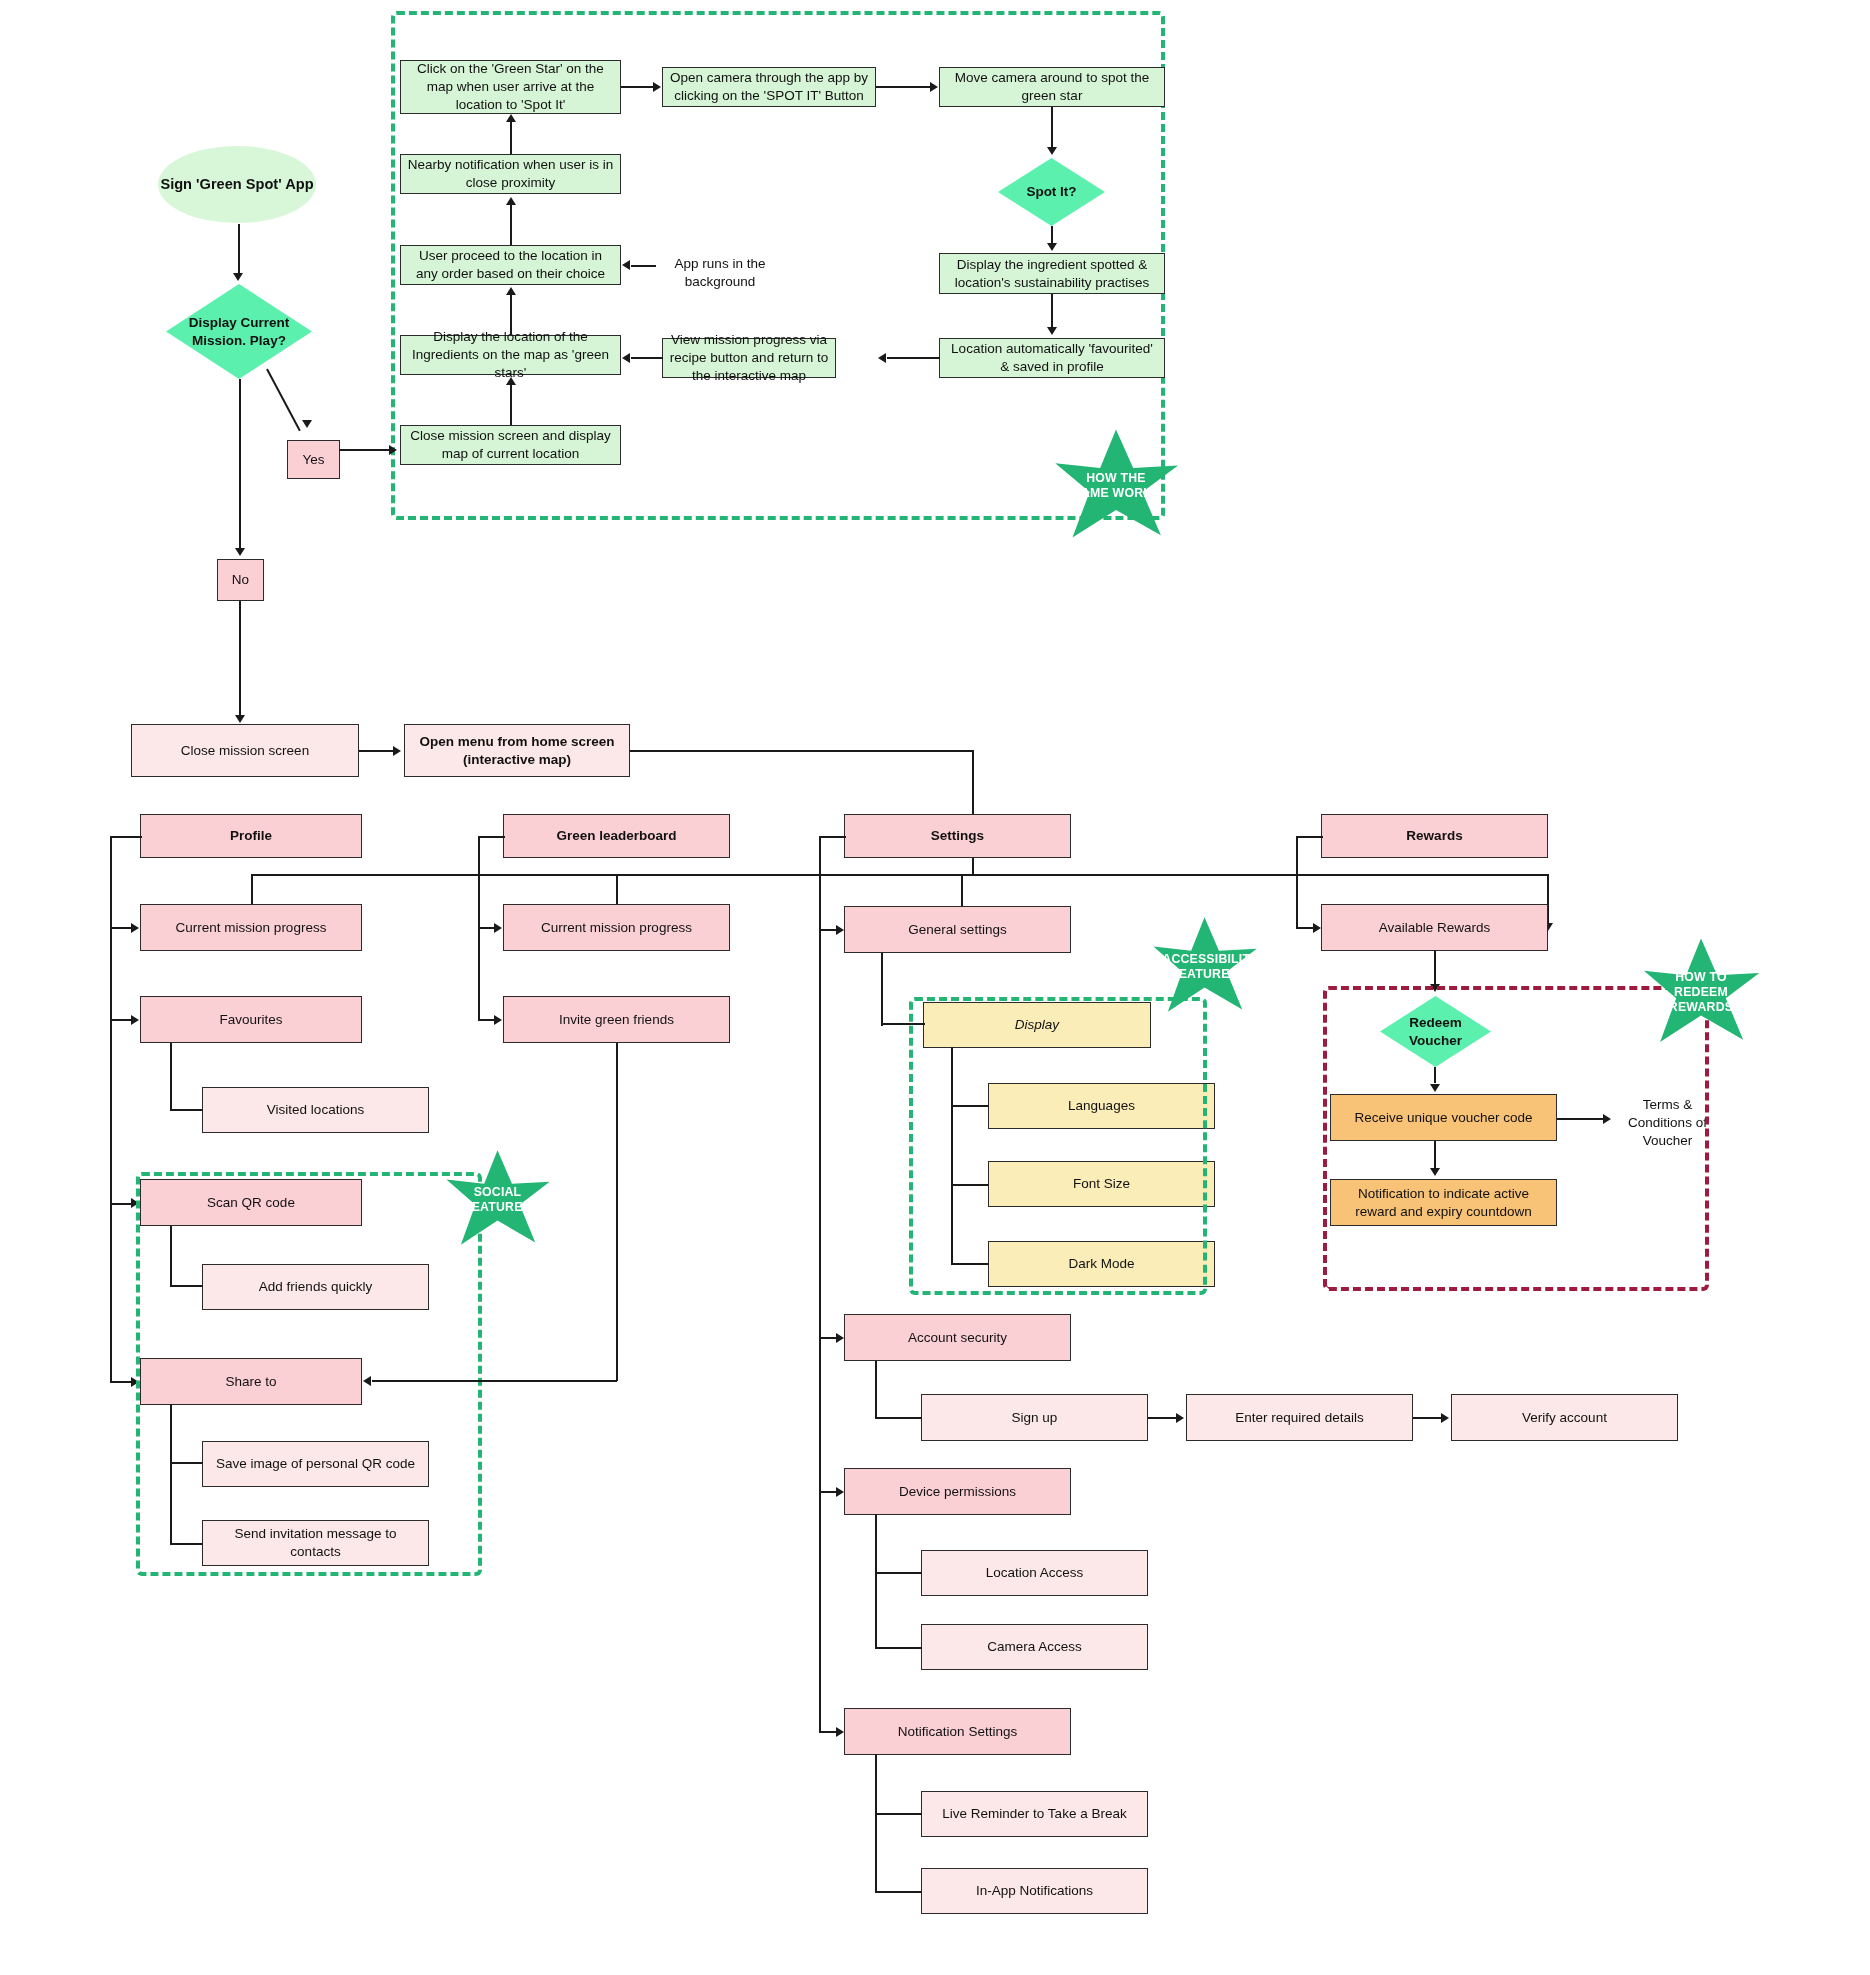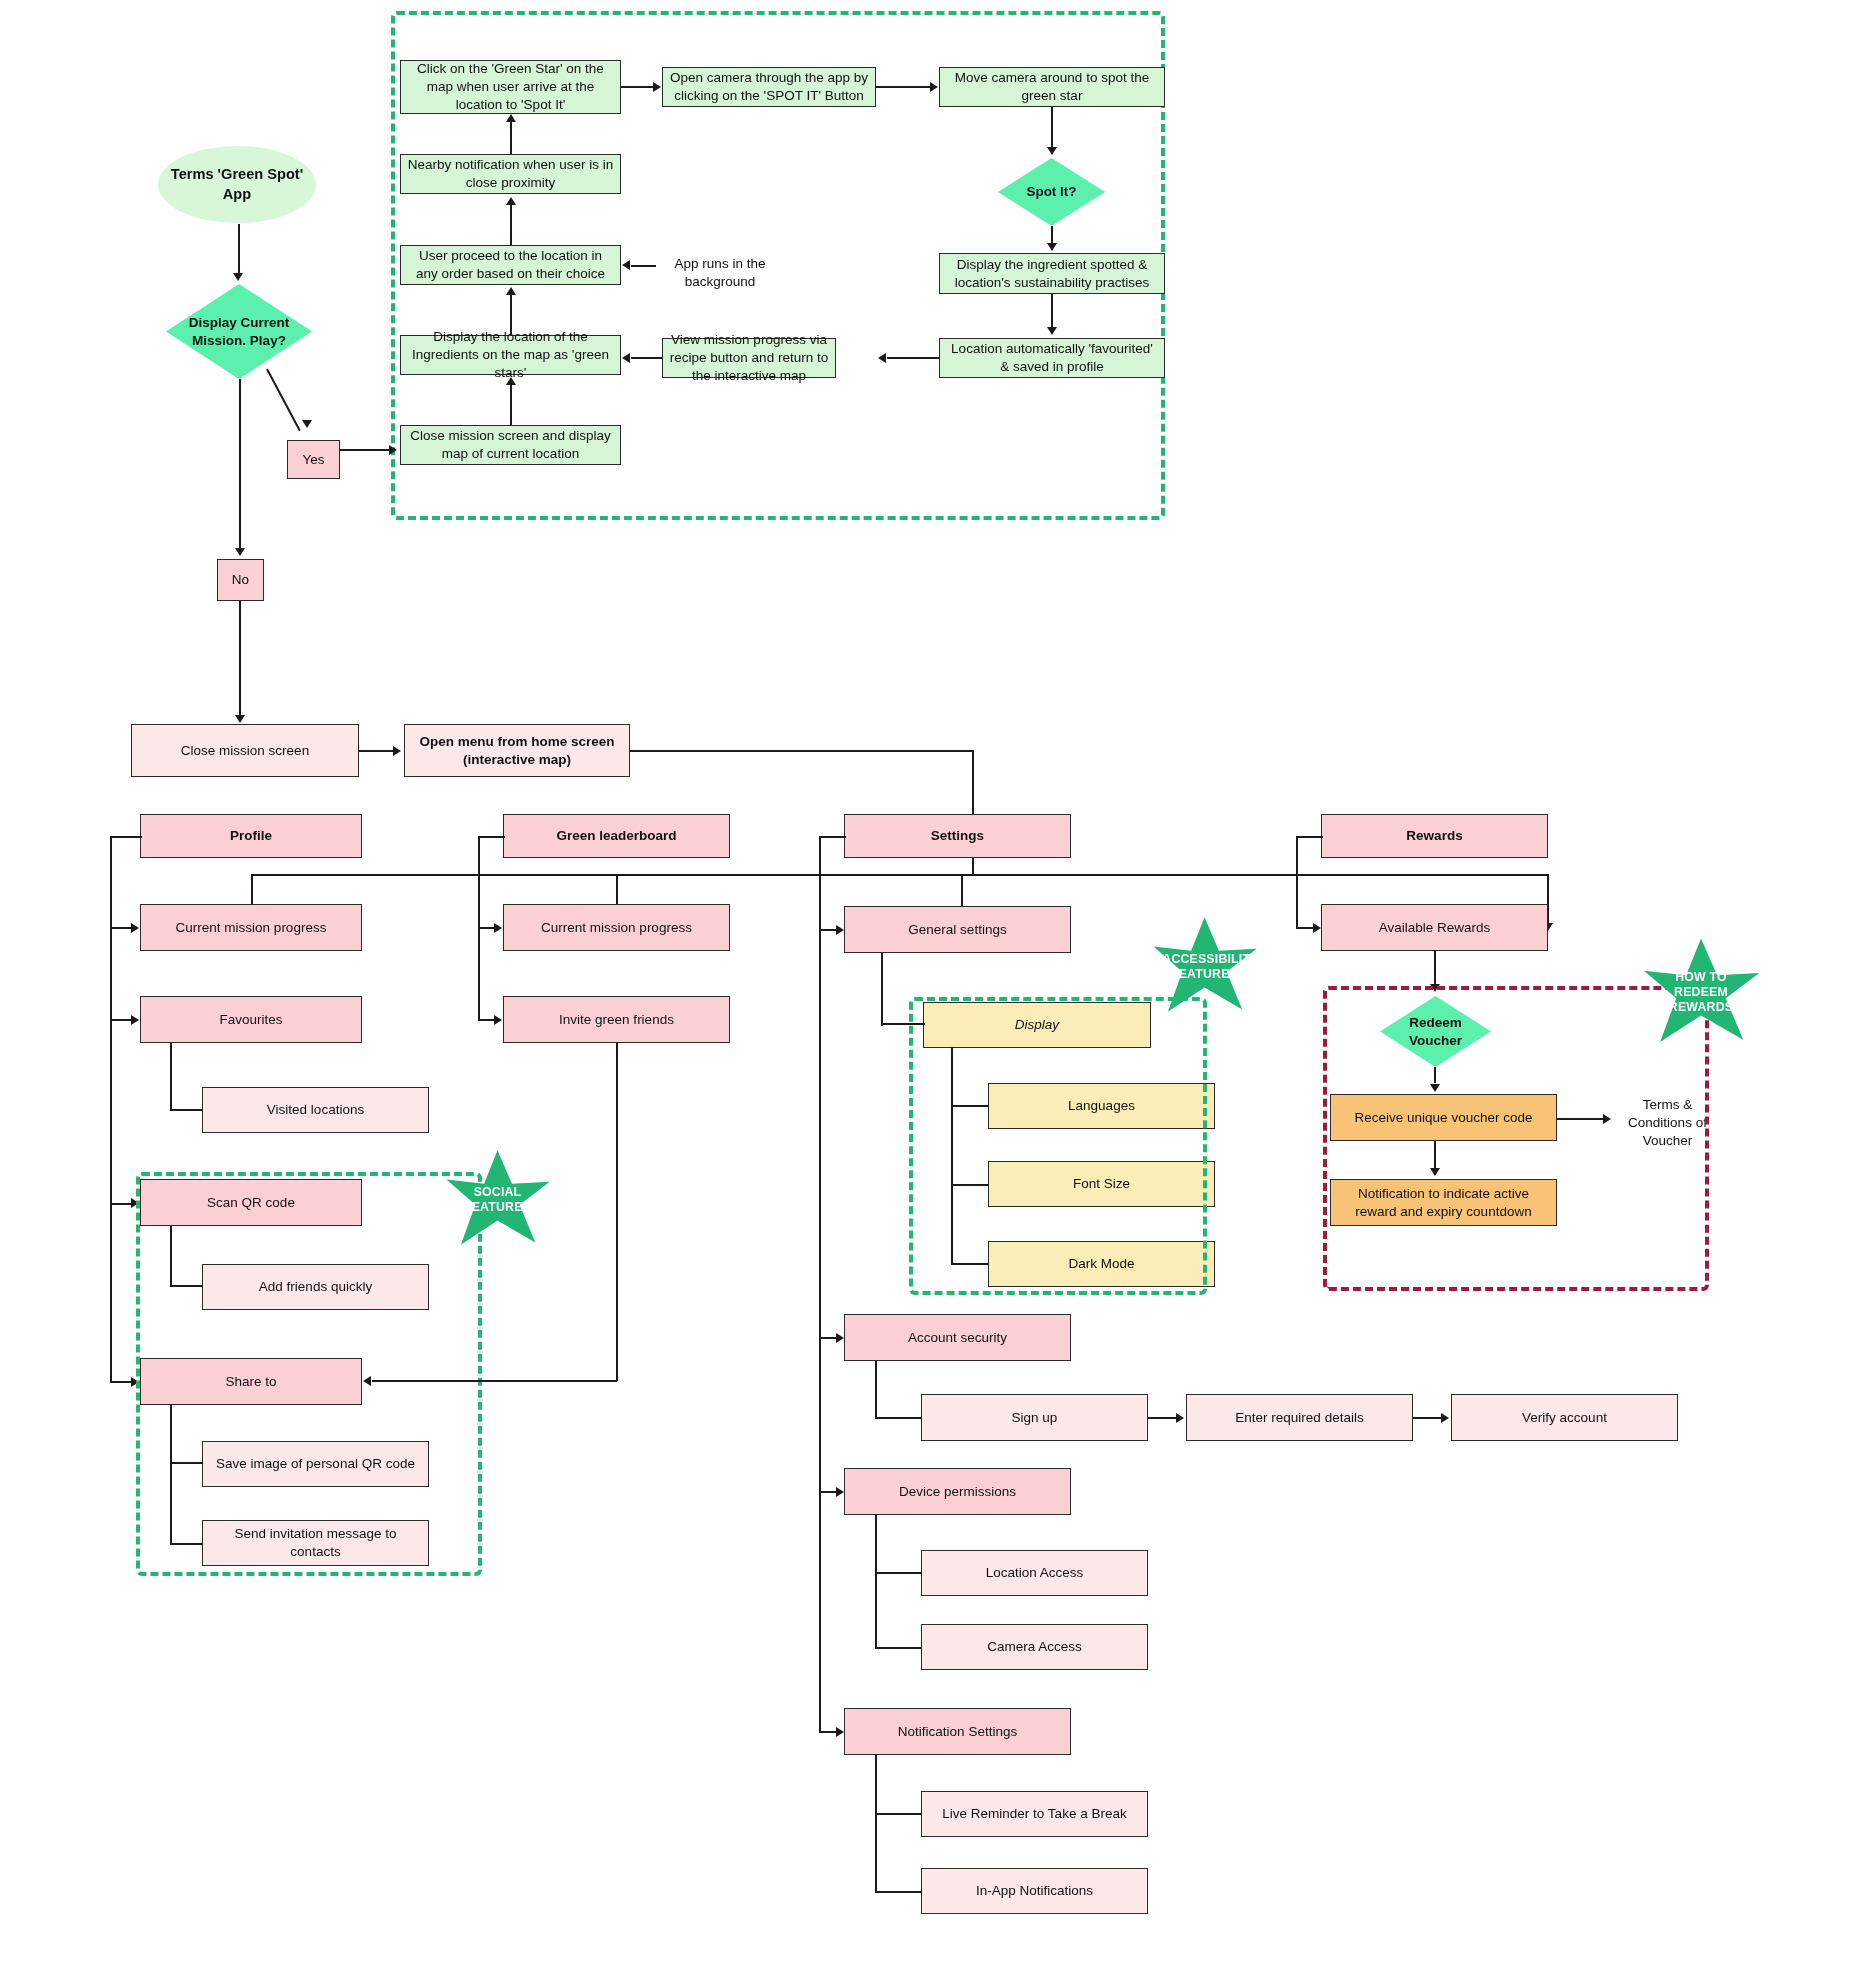--- a/index.html
+++ b/index.html
@@ -79,20 +79,26 @@
   <div class="node green" style="left:939px;top:338px;width:226px;height:40px;">Location automatically 'favourited' &amp; saved in profile</div>
 
   <div class="node green" style="left:662px;top:338px;width:174px;height:40px;">View mission progress via recipe button and return to the interactive map</div>
 
   <div class="label" style="left:650px;top:255px;width:140px;">App runs in the background</div>
 
   <div class="diamond" style="left:998px;top:158px;width:107px;height:68px;">
     <span>Spot It?</span>
   </div>
 
+  <div class="starwrap" style="left:1050px;top:426px;width:132px;height:120px;">
+    <svg viewBox="0 0 100 100" preserveAspectRatio="none" aria-hidden="true">
+      <path fill="#22b573" d="M50 3 L63 35 L97 33 L70 55 L84 91 L50 70 L17 93 L30 55 L4 31 L38 35 Z"></path>
+    </svg>
+    <div class="startxt">HOW THE GAME WORKS</div>
+  </div>
 
   <div class="ln lnh" style="left:621px;top:86px;width:32px;"></div>
   <div class="arw arw-r" style="left:653px;top:82px;"></div>
 
   <div class="ln lnh" style="left:876px;top:86px;width:54px;"></div>
   <div class="arw arw-r" style="left:930px;top:82px;"></div>
 
   <div class="ln lnv" style="left:1051px;top:107px;width:1.8px;height:42px;"></div>
   <div class="arw arw-d" style="left:1047px;top:147px;"></div>
 
@@ -117,21 +123,21 @@
   <div class="ln lnv" style="left:510px;top:205px;width:1.8px;height:40px;"></div>
   <div class="arw arw-u" style="left:506px;top:197px;"></div>
 
   <div class="ln lnv" style="left:510px;top:122px;width:1.8px;height:32px;"></div>
   <div class="arw arw-u" style="left:506px;top:114px;"></div>
 
   <div class="ln lnh" style="left:631px;top:265px;width:24.6px;"></div>
   <div class="arw arw-l" style="left:622px;top:260px;"></div>
 
   <div class="ellipse" style="left:158px;top:146px;width:158px;height:77px;">
-    <span>Terms 'Green Spot' App</span>
+    <span>Sign 'Green Spot' App</span>
   </div>
 
   <div class="diamond" style="left:166px;top:284px;width:146px;height:95px;">
     <span>Display Current Mission. Play?</span>
   </div>
 
   <div class="node pink" style="left:287px;top:430px;width:53px;height:39px;margin-top:10px;">Yes</div>
 
   <div class="node pink" style="left:217px;top:559px;width:47px;height:42px;">No</div>
 

